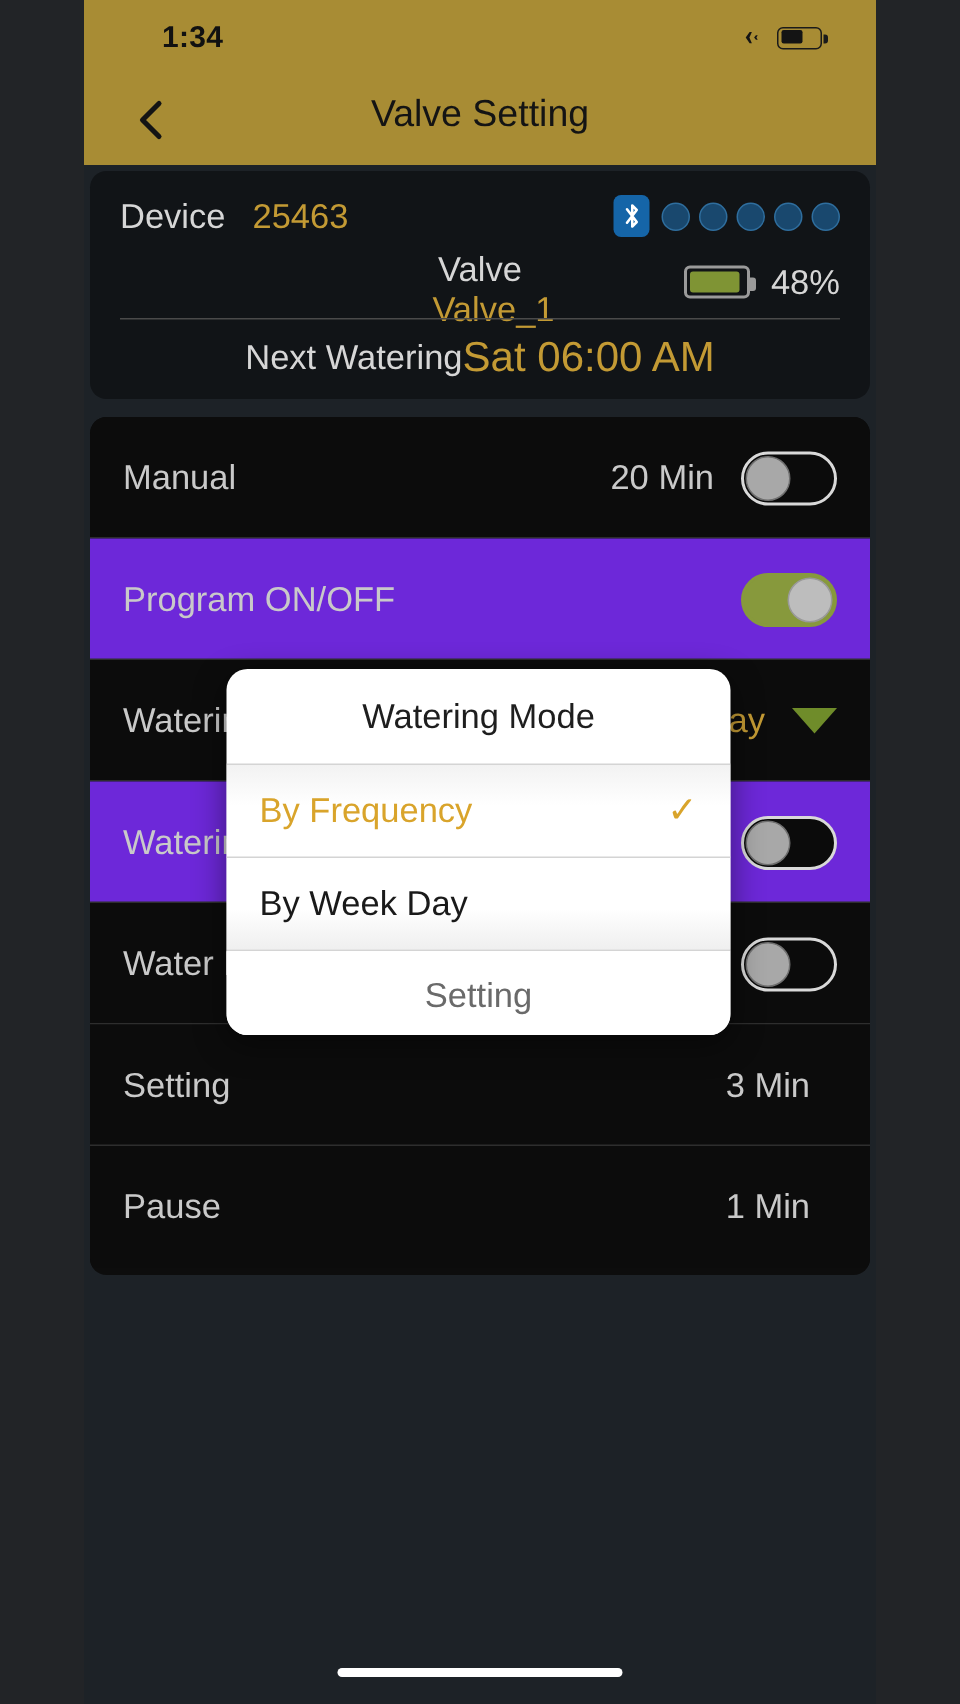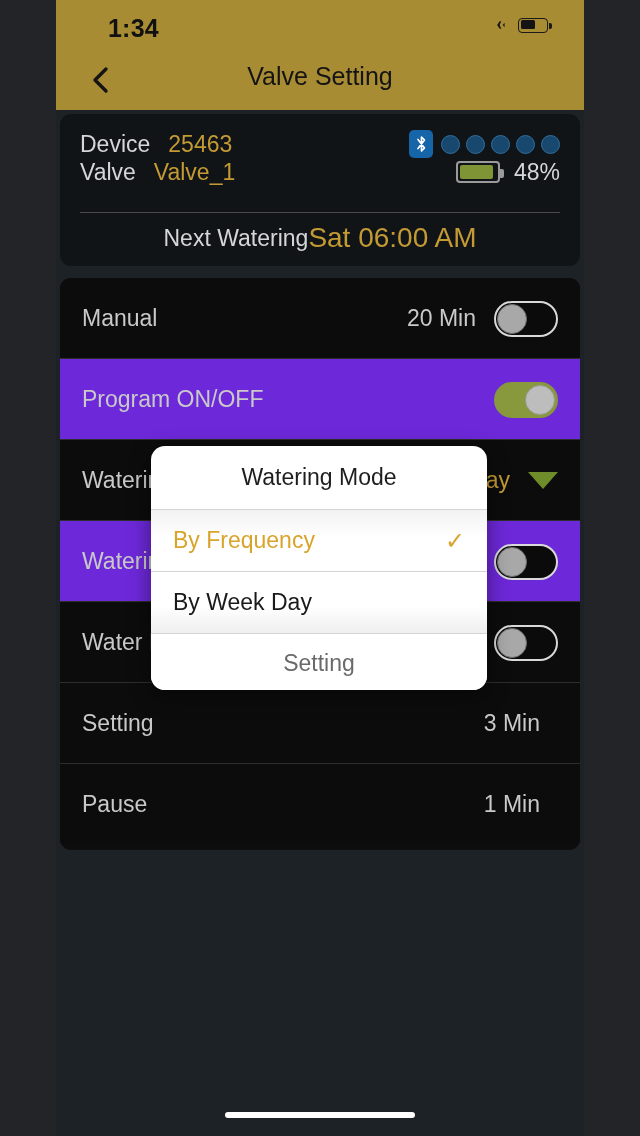--- a/index.html
+++ b/index.html
@@ -32,21 +32,21 @@
   .header {
     position:absolute; left:0; top:0;
     width:528px; height:110px;
     background:#a88c34;
   }
   .statusbar {
     position:absolute; left:0; top:0; width:528px; height:48px;
   }
   .clock {
     position:absolute; left:52px; top:14px;
-    font-size:25px; font-weight:bold; color:#111;
+    font-size:20px; font-weight:bold; color:#111;
     letter-spacing:0.2px;
   }
   .status-right {
     position:absolute; right:36px; top:16px;
     display:flex; align-items:center; gap:9px;
   }
   .airplane-icon { width:20px; height:18px; display:block; }
   .batt-status {
     position:relative; width:30px; height:15px;
     border:1.6px solid #1a1a1a; border-radius:4px;
@@ -76,21 +76,21 @@
   .device-card {
     position:absolute; left:4px; top:114px;
     width:520px; height:152px;
     background:#111417; border-radius:11px;padding-left:41px;
   }
   .dev-row {
     position:absolute; left:20px; right:20px; height:44px;
     display:flex; align-items:center;
   }
   .dev-row.r1 { top:8px; }
-  .dev-row.r2 { top:36px; }
+  .dev-row.r2 { top:52px;flex-direction:column; }
   .dev-label { font-size:23px; color:#d6d6d6; }
   .dev-value { font-size:23px; color:#c39a34; margin-left:18px; }
   .dev-right {
     position:absolute; right:0; top:0; height:44px;
     display:flex; align-items:center;
   }
   .bt-badge {
     width:24px; height:28px; background:#1565a8;
     border-radius:5px; display:flex; align-items:center; justify-content:center;
   }

